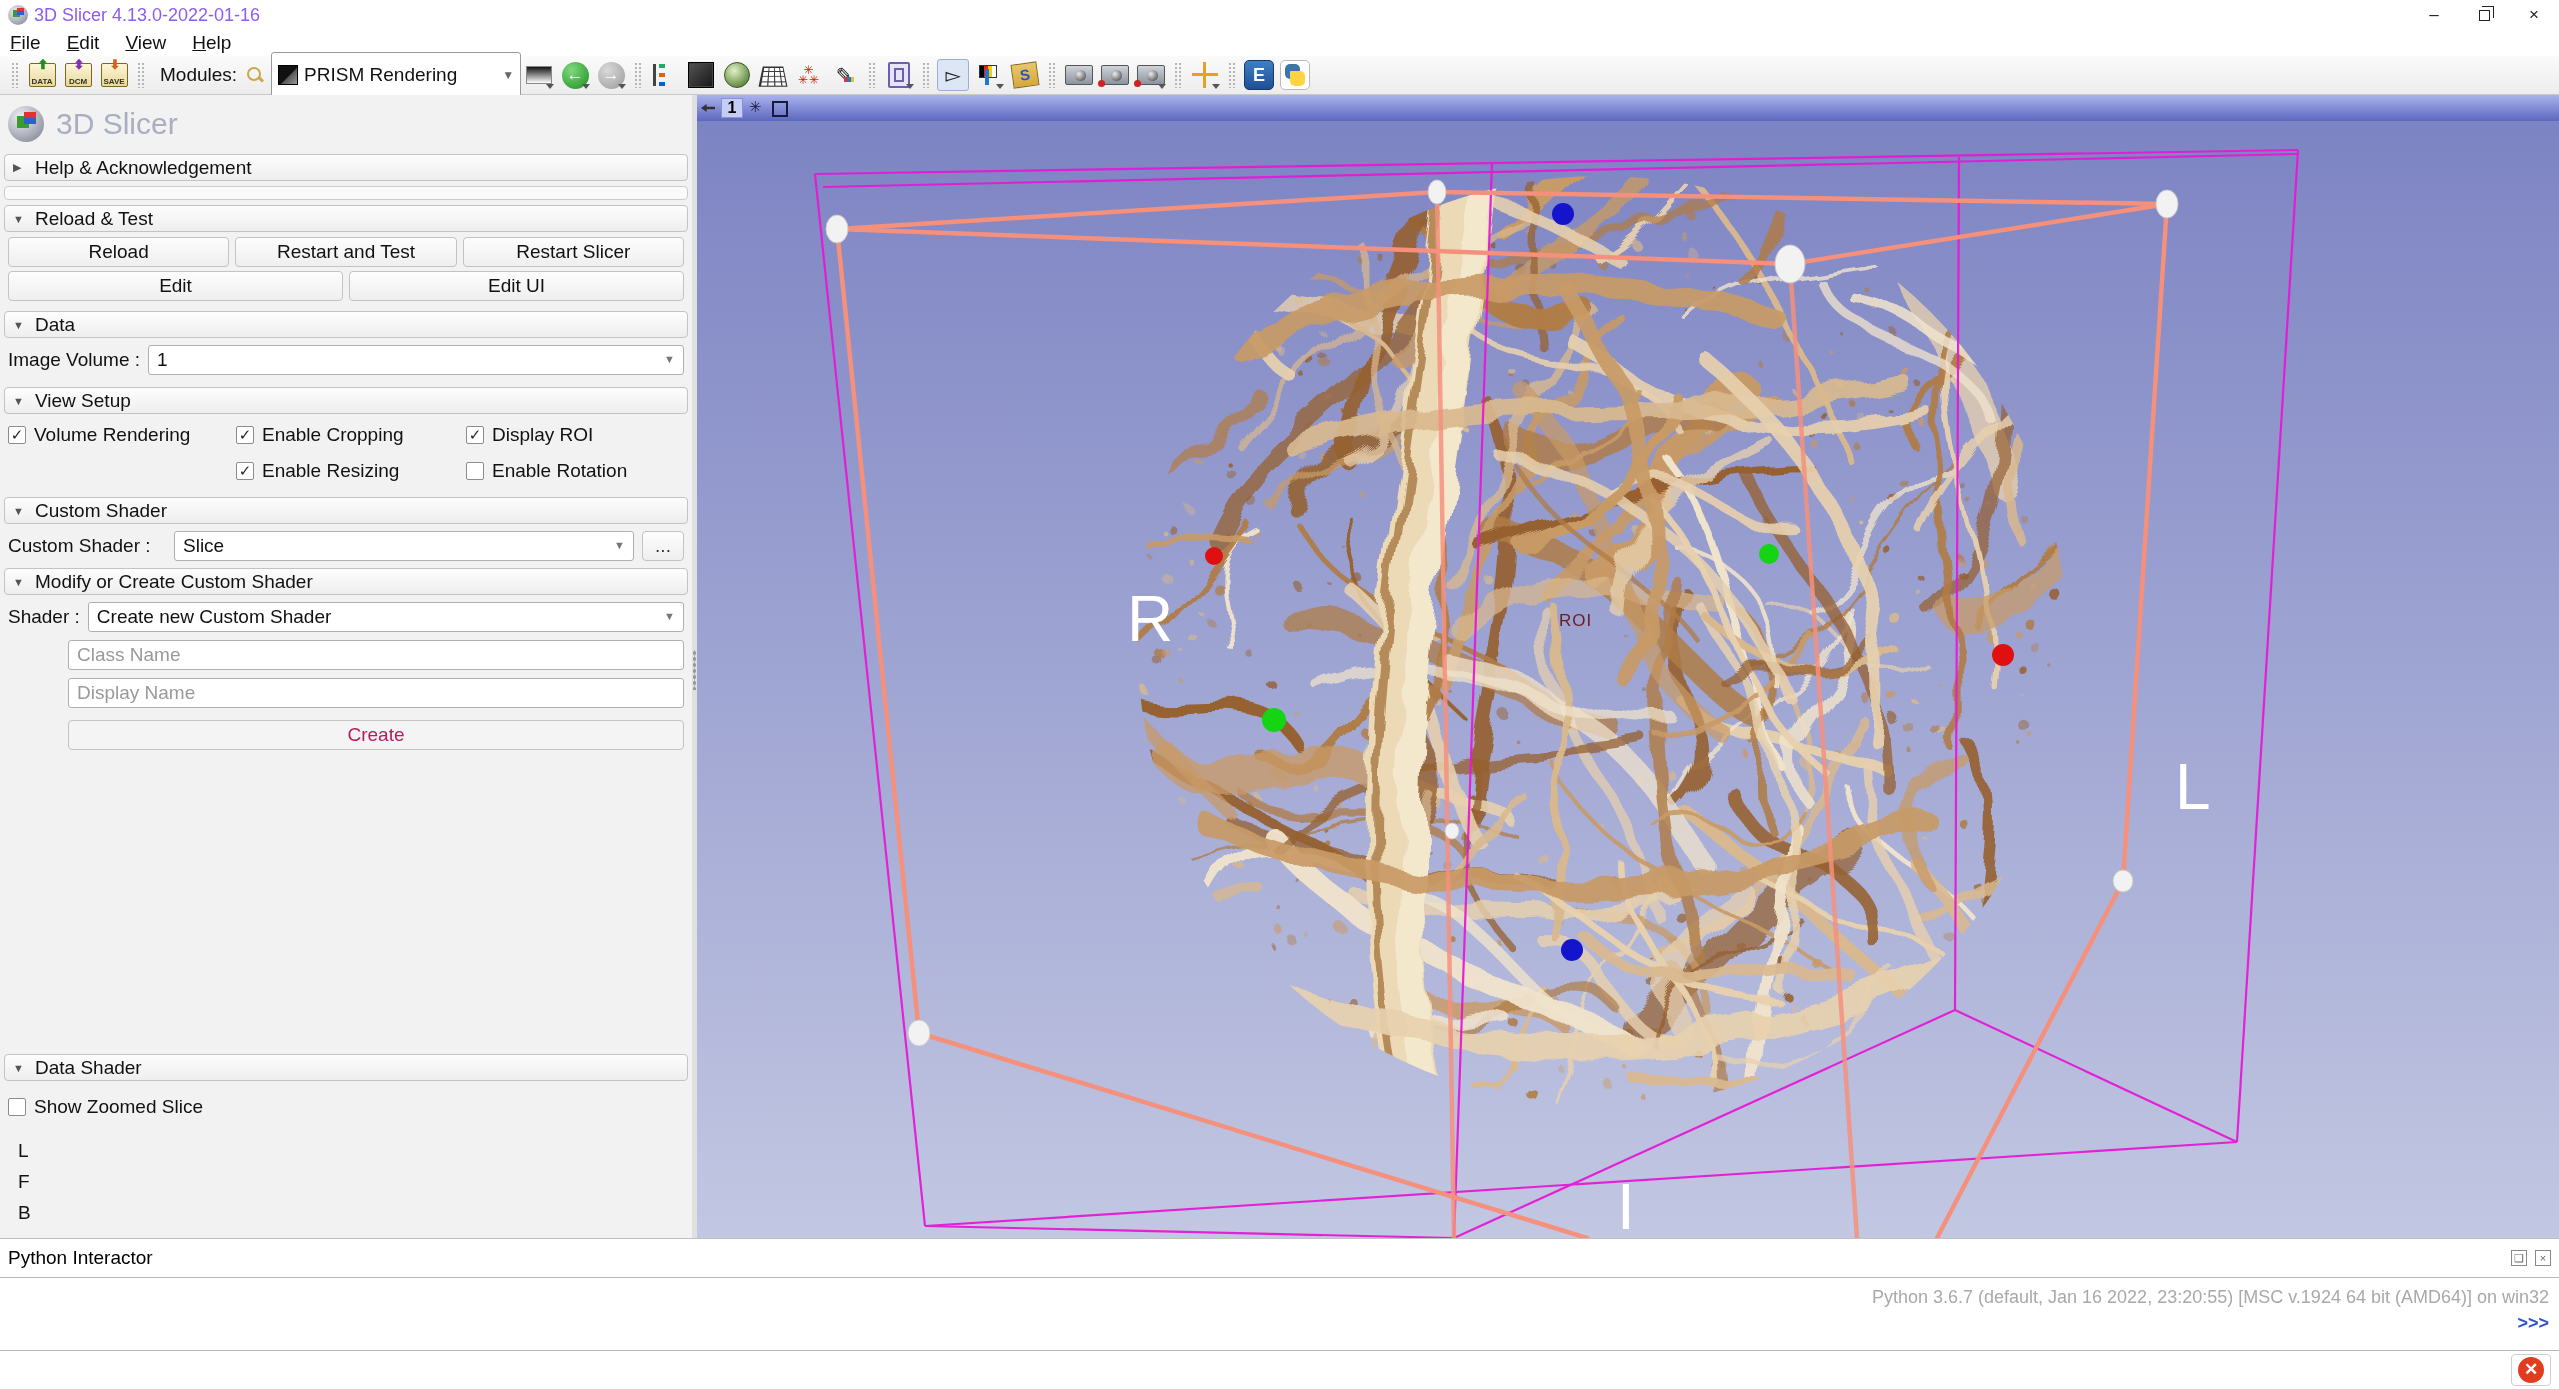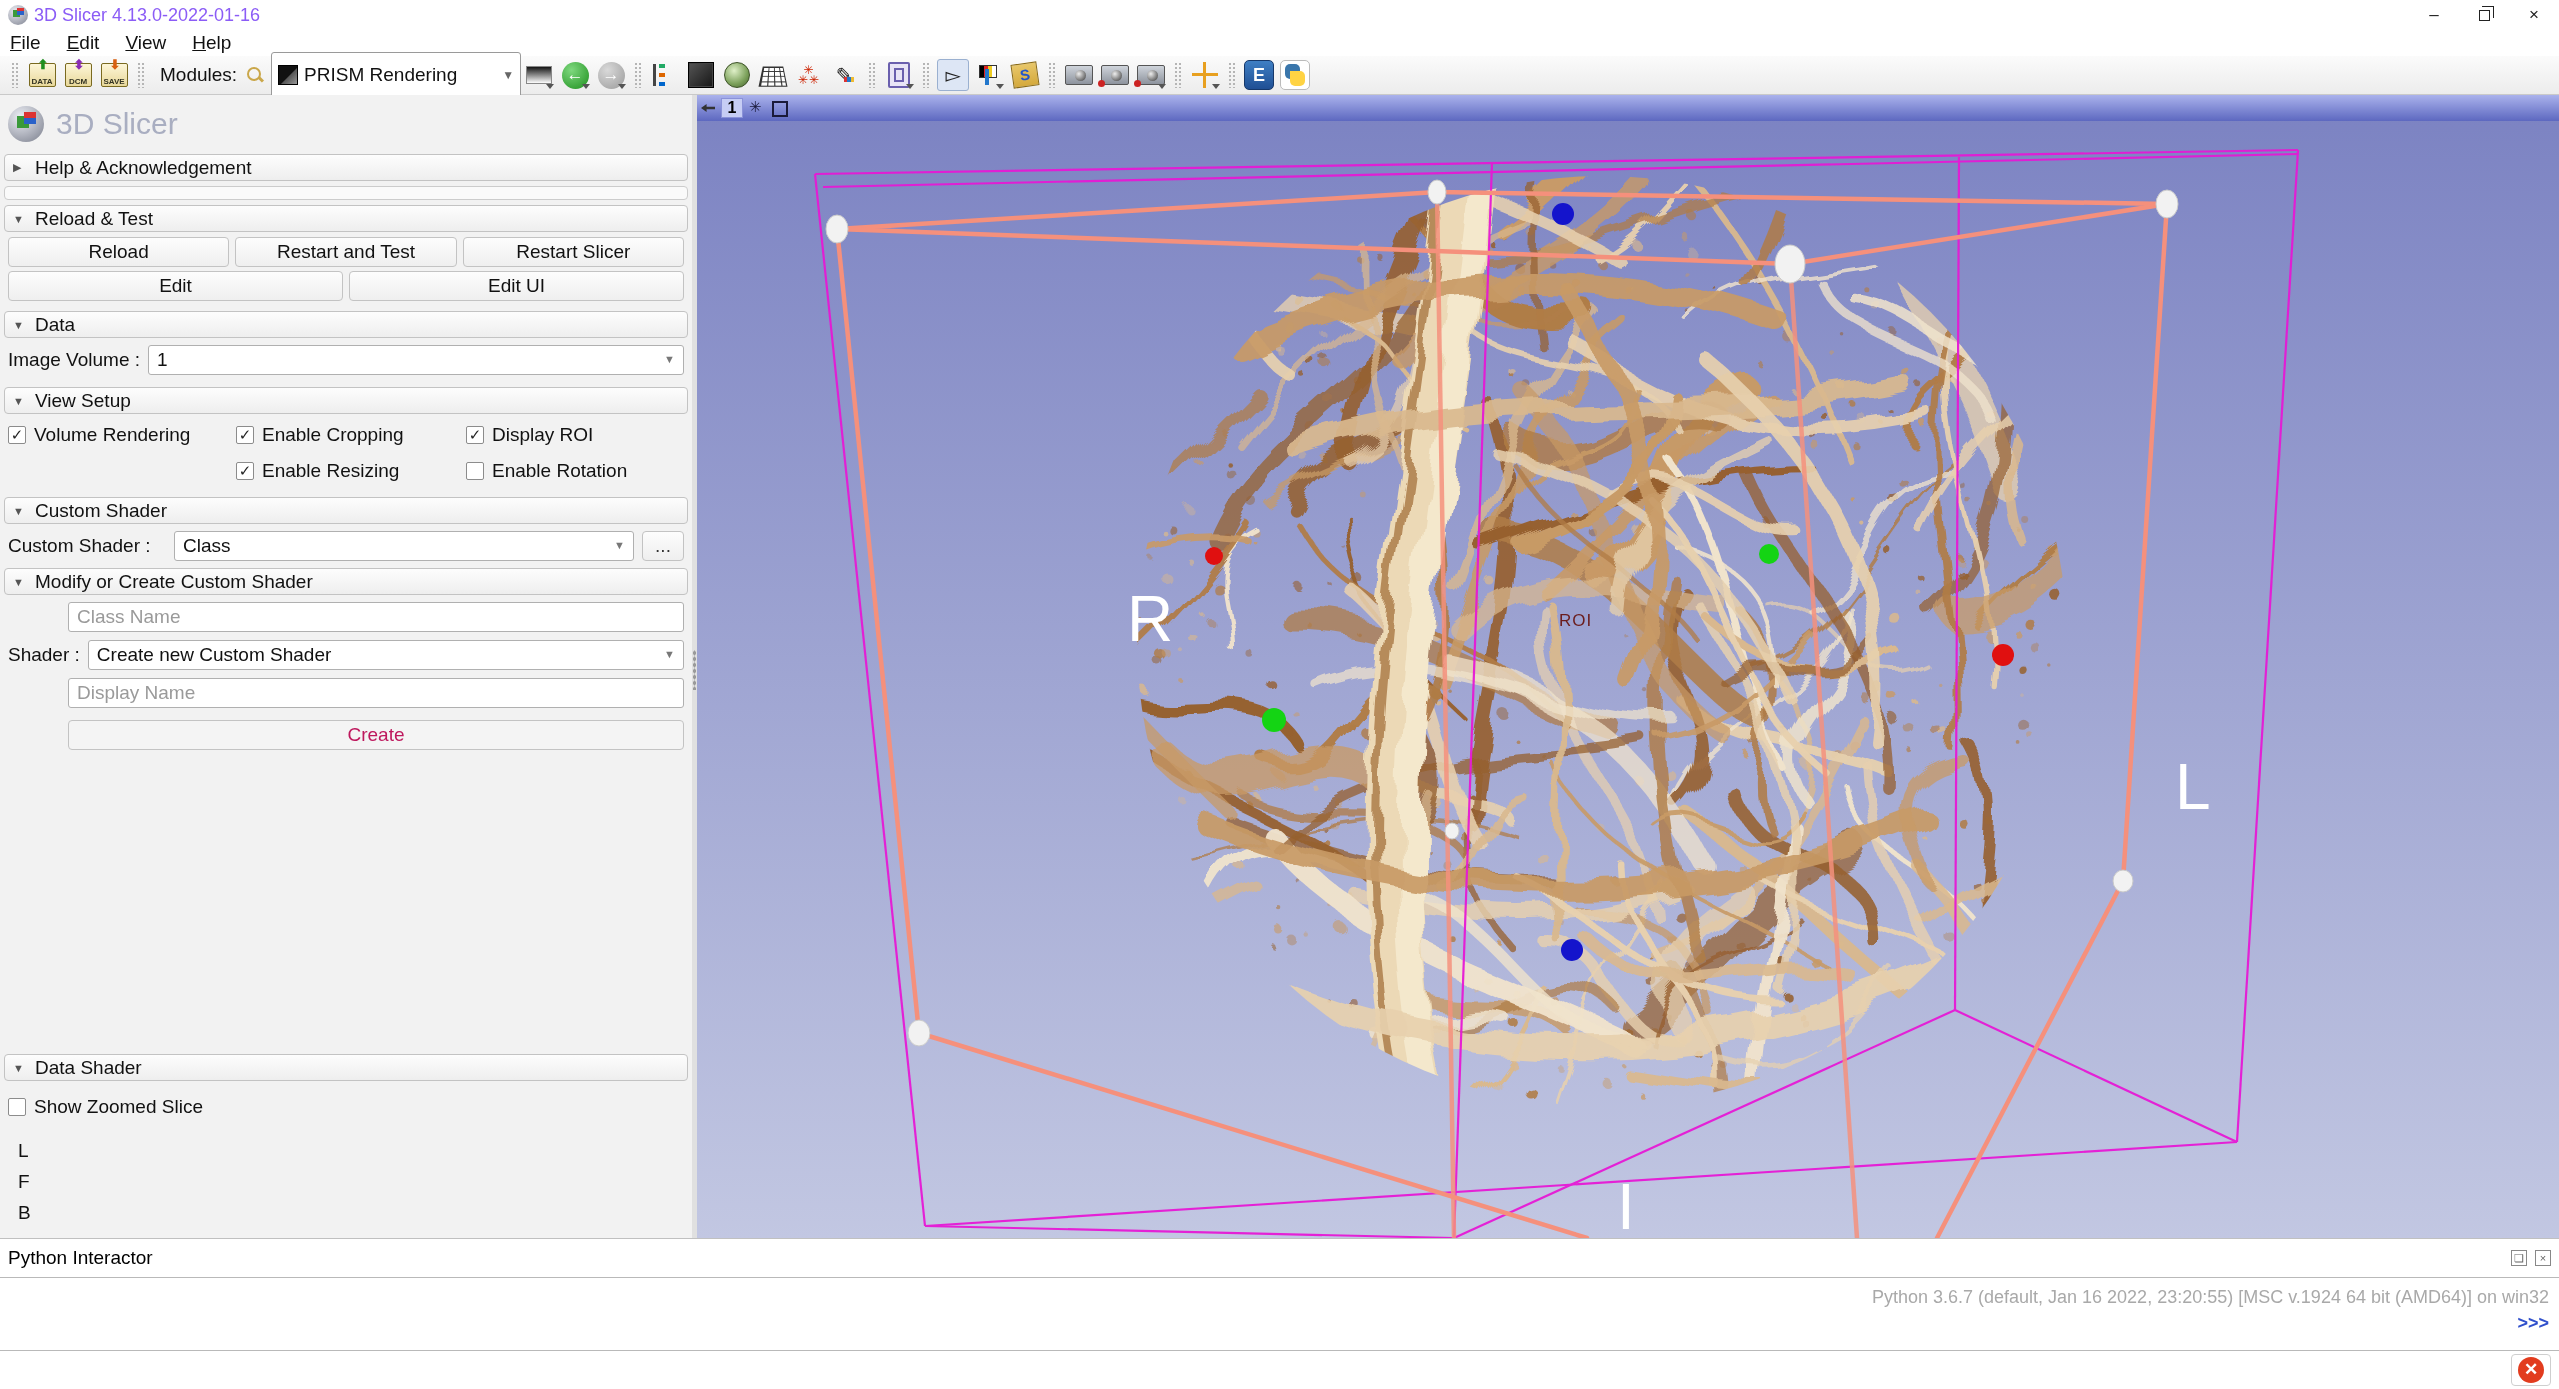--- a/index.html
+++ b/index.html
@@ -335,37 +335,37 @@
         </div>
       </div>
 
       <div class="secbar" style="margin-top:8px;">
         <span class="tri">▼</span>
         <span>Custom Shader</span>
       </div>
       <div class="fieldrow">
         <span class="flabel" style="width:158px;">Custom Shader :</span>
         <div class="combo">
-            <span>Class</span>
+            <span>Slice</span>
           </div>
         <div class="tinybtn">...</div>
       </div>
 
       <div class="secbar">
         <span class="tri">▼</span>
         <span>Modify or Create Custom Shader</span>
-      </div>
-      <div class="fieldrow indent">
-        <input class="qinput" type="text" placeholder="Class Name" style="">
       </div>
       <div class="fieldrow">
         <span class="flabel">Shader :</span>
         <div class="combo">
             <span>Create new Custom Shader</span>
           </div>
+      </div>
+      <div class="fieldrow indent">
+        <input class="qinput" type="text" placeholder="Class Name" style="">
       </div>
       <div class="fieldrow indent">
         <input class="qinput" type="text" placeholder="Display Name" style="">
       </div>
       <div class="fieldrow indent">
         <div class="qbtn disabled" style="flex:1;">Create</div>
       </div>
 
       <div class="spacer"></div>
 

